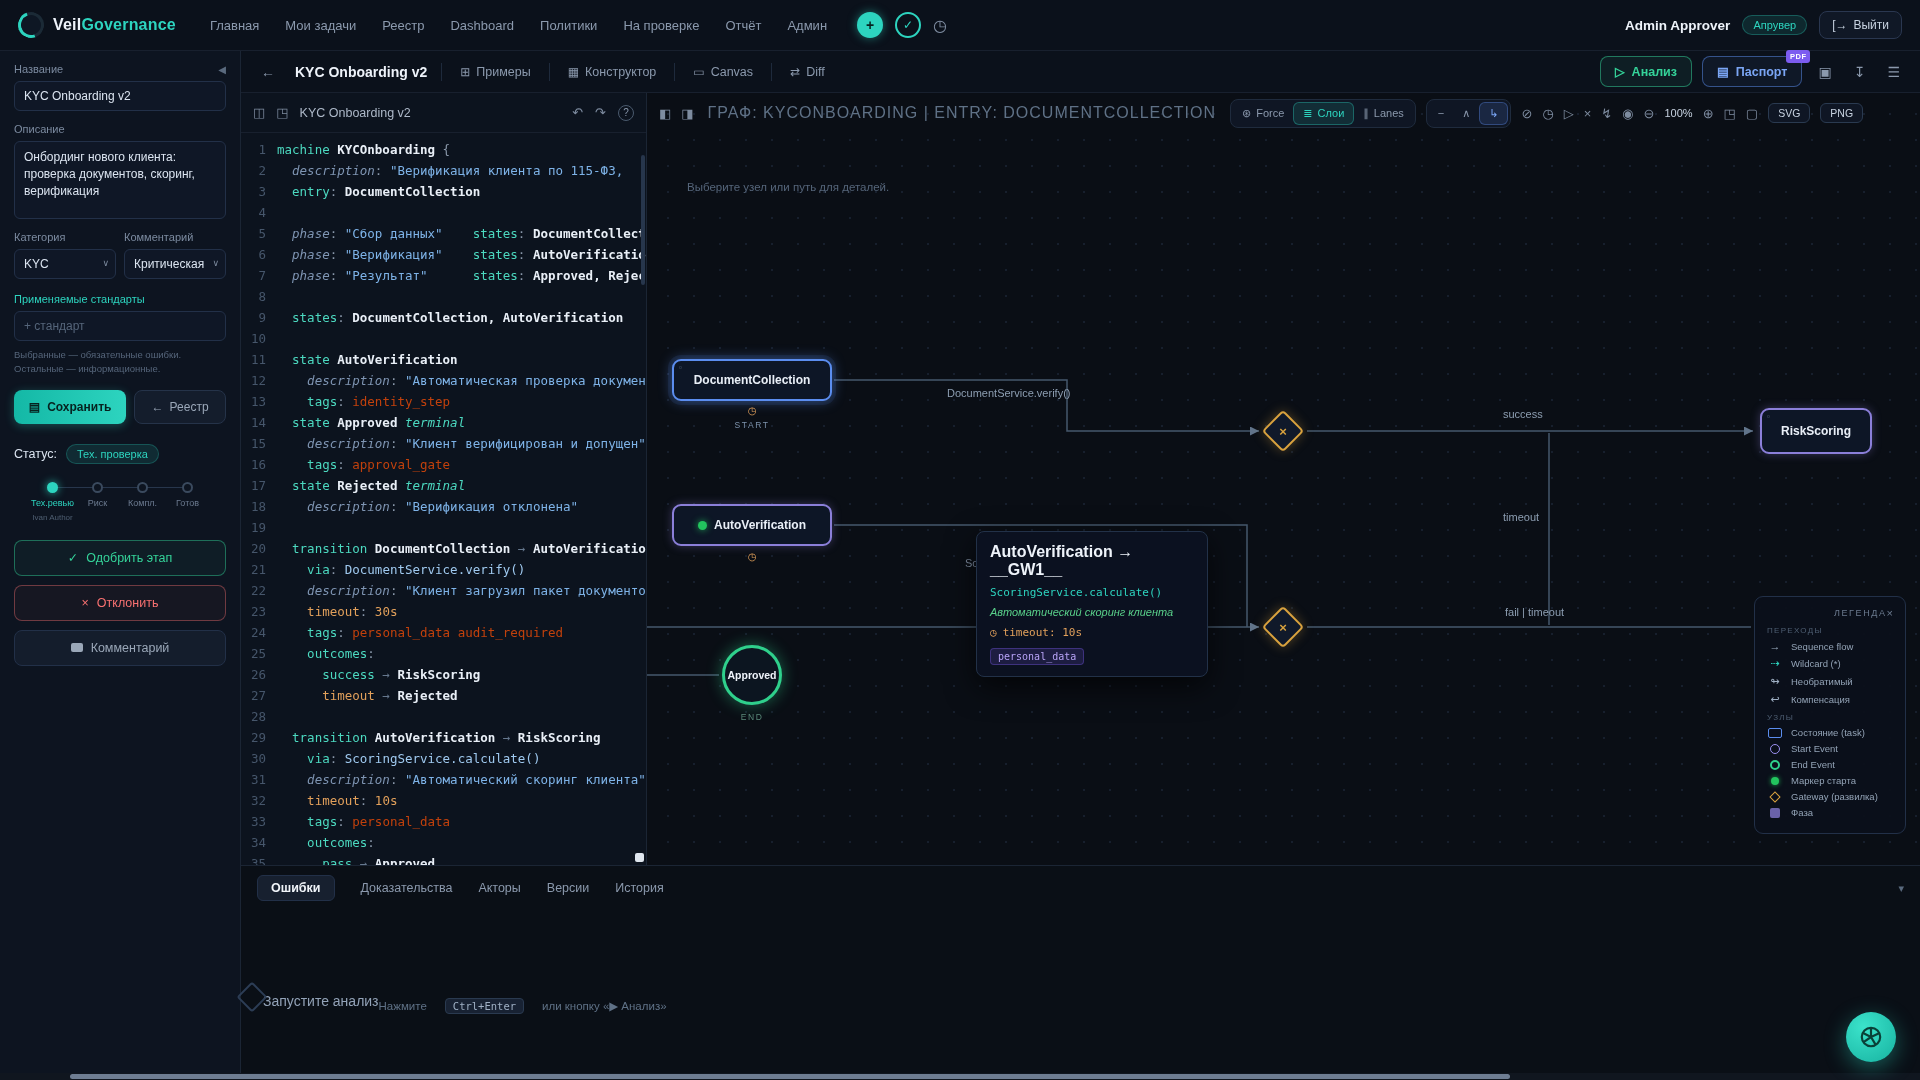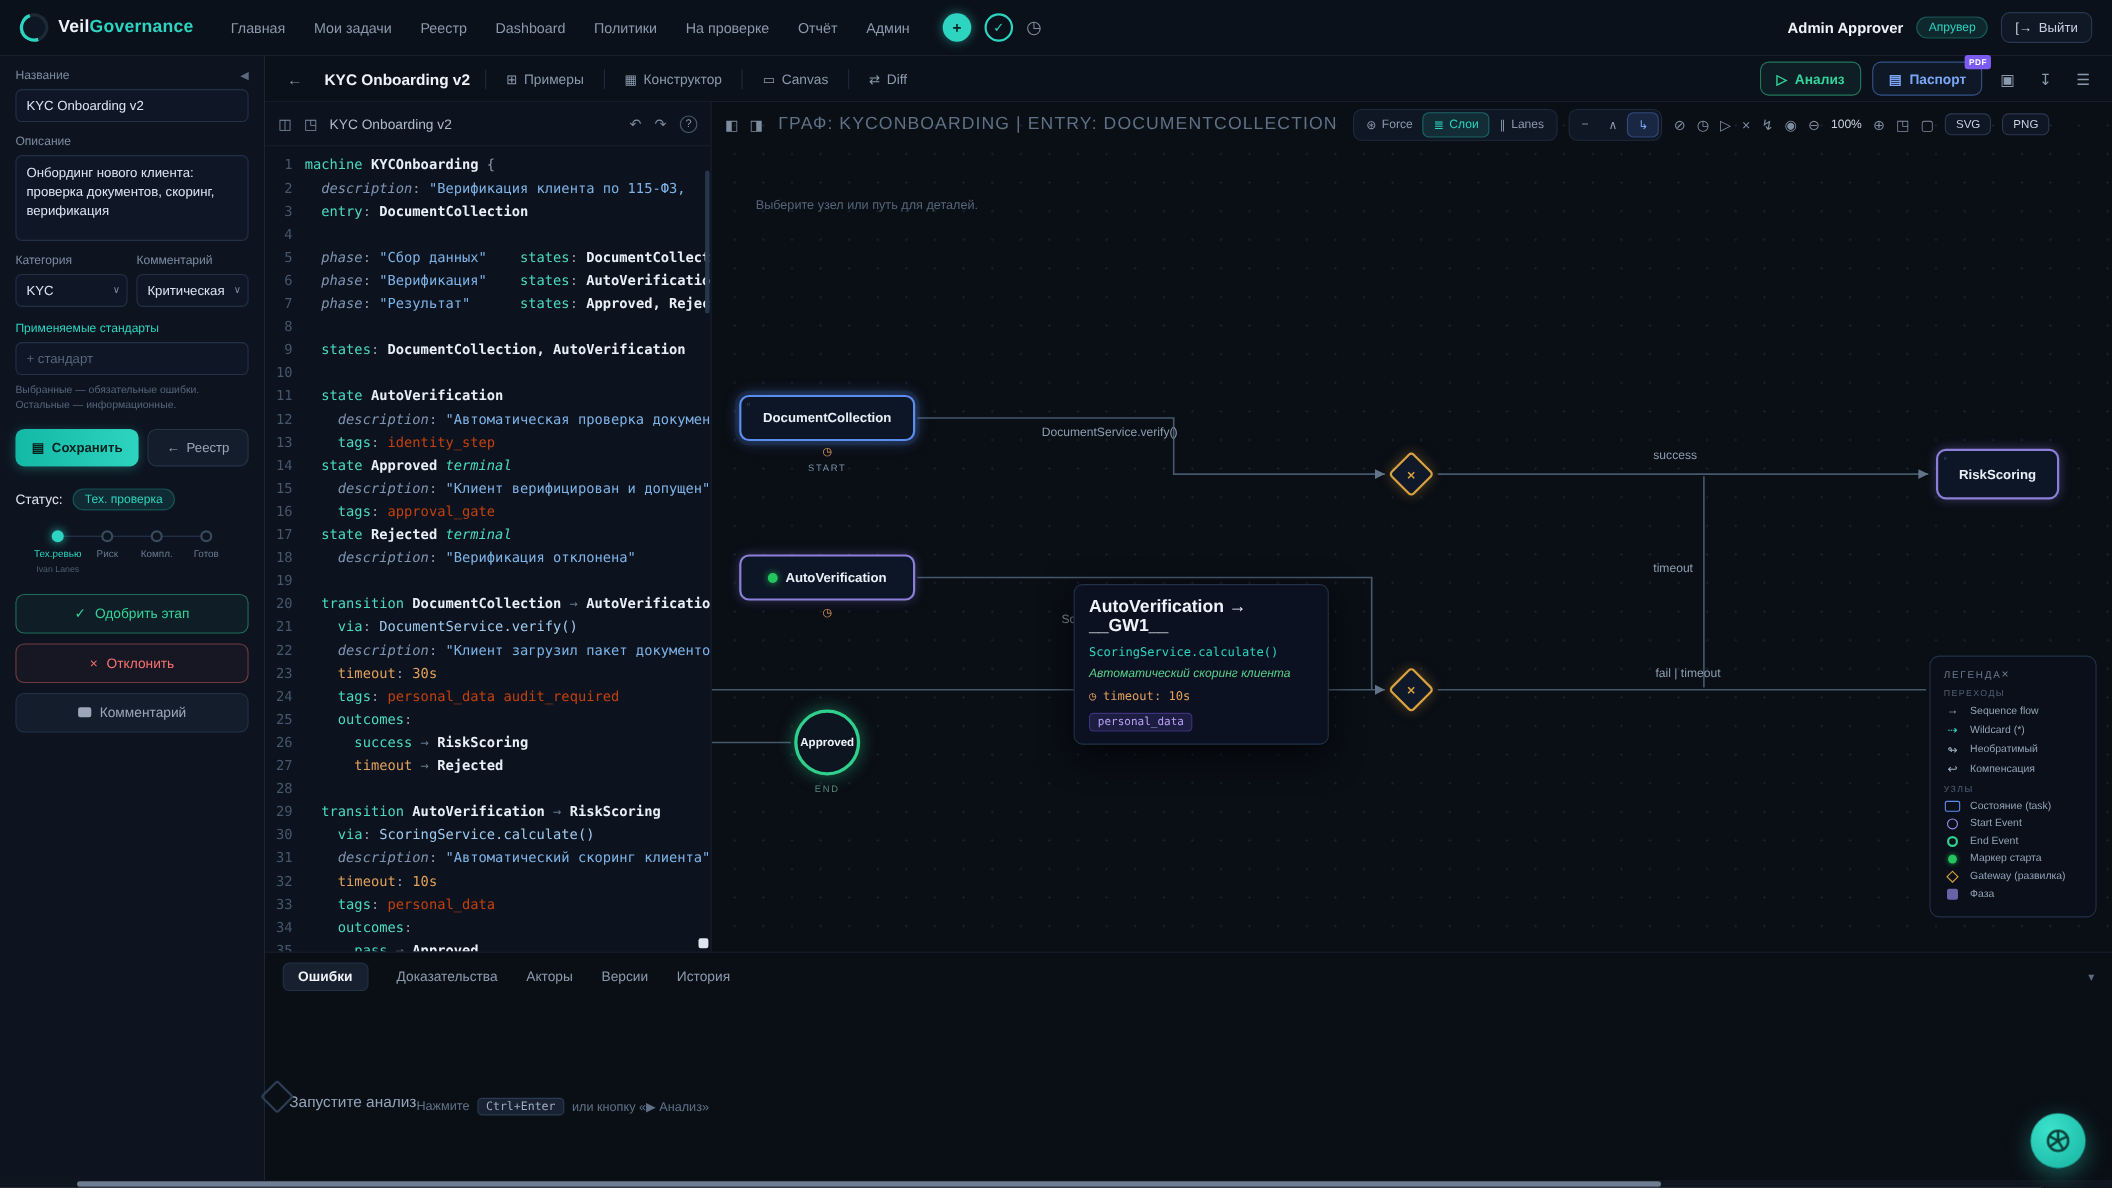--- a/index.html
+++ b/index.html
@@ -139,21 +139,21 @@
 #el-timeout{left:856px;top:418px}
 #el-fail{left:858px;top:513px}
 #el-scoring{left:318px;top:464px;z-index:1;color:#7e8ca0}
 .tooltip{position:absolute;left:329px;top:438px;width:232px;z-index:5;background:#0b1120;border:1px solid #223148;border-radius:8px;padding:11px 13px;box-shadow:0 10px 30px rgba(0,0,0,.65)}
 .tt-title{font-size:16px;font-weight:bold;color:#eef3fa;margin-bottom:7px}
 .tt-method{font-family:"DejaVu Sans Mono",monospace;font-size:11px;color:#2dd4bf;margin-bottom:7px}
 .tt-desc{font-size:11px;font-style:italic;color:#59d08a;margin-bottom:8px}
 .tt-timeout{font-family:"DejaVu Sans Mono",monospace;font-size:11px;color:#e2a05b;margin-bottom:9px;display:flex;gap:6px;align-items:center}
 .tt-tag{display:inline-block;font-family:"DejaVu Sans Mono",monospace;font-size:10px;color:#b8a3f7;background:rgba(124,92,240,.16);border:1px solid rgba(124,92,240,.35);padding:2px 7px;border-radius:4px}
 .legend{position:absolute;left:1107px;top:503px;width:152px;z-index:4;background:rgba(11,16,26,.95);border:1px solid #223048;border-radius:9px;padding:10px 12px}
-.lg-head{display:flex;justify-content:flex-start;align-items:center;font-size:9px;letter-spacing:1.6px;color:#6b7a8f;margin-bottom:7px}
+.lg-head{display:flex;justify-content:flex-end;align-items:center;font-size:9px;letter-spacing:1.6px;color:#6b7a8f;margin-bottom:7px}
 .lg-close{color:#6b7a8f;cursor:pointer;font-size:11px;letter-spacing:0}
 .lg-sec{font-size:8px;letter-spacing:1.3px;color:#4f5f73;margin:7px 0 5px}
 .lg-item{display:flex;align-items:center;gap:8px;font-size:9.5px;color:#93a3b6;margin-bottom:5px}
 .lg-ico{width:16px;display:flex;justify-content:center;flex-shrink:0}
 .lg-arrow{font-size:11px;color:#9fb0c4}
 .lg-arrow.wild{color:#2dd4bf}
 .ic-task{width:14px;height:10px;border:1.5px solid #5b8def;border-radius:2px}
 .ic-start{width:10px;height:10px;border:1.5px solid #9b8ff0;border-radius:50%}
 .ic-end{width:10px;height:10px;border:2px solid #2fd08c;border-radius:50%}
 .ic-marker{width:8px;height:8px;border-radius:50%;background:#22c55e;box-shadow:0 0 5px rgba(34,197,94,.8)}
@@ -162,21 +162,21 @@
 
 
 .bottom{height:215px;border-top:1px solid #1b2534;background:#0a0f16;display:flex;flex-direction:column}
 .tabs{display:flex;align-items:center;gap:26px;padding:9px 16px 7px}
 .tab{font-size:12.5px;color:#8b99ad;cursor:pointer}
 .tab.active{background:#17202f;color:#f0f4f9;padding:5px 13px;border-radius:6px;font-weight:bold;border:1px solid #223048}
 .tabs-chevron{margin-left:auto;color:#5a6a7e;font-size:11px;cursor:pointer}
 .empty{flex:1;display:flex;flex-direction:row;align-items:center;padding-top:24px}
 .empty-diamond{width:22px;height:22px;border:2px solid #2c3d55;transform:rotate(45deg);border-radius:3px;margin-bottom:18px}
 .empty-title{font-size:14px;color:#93a3b8;margin-bottom:11px}
-.empty-hint{font-size:11.5px;color:#5f7186;display:flex;gap:7px;align-items:center}
+.empty-hint{font-size:11.5px;color:#5f7186;display:flex;gap:18px;align-items:center}
 .kbd{background:#182233;border:1px solid #2a3a50;border-radius:4px;padding:1px 7px;font-family:"DejaVu Sans Mono",monospace;font-size:10.5px;color:#9fb0c4}
 
 
 .fab{position:fixed;right:24px;bottom:18px;width:50px;height:50px;border-radius:50%;background:radial-gradient(circle at 35% 30%,#3be3cb,#17b2a0);display:flex;align-items:center;justify-content:center;box-shadow:0 6px 22px rgba(45,212,191,.4);z-index:20;cursor:pointer}
 .hscroll{position:fixed;left:0;bottom:0;width:1920px;height:7px;background:#10161f;z-index:15}
 .hscroll .thumb{position:absolute;left:70px;top:1px;height:5px;width:1440px;background:#6e7d92;border-radius:3px}
 </style>
 </head>
 <body>
 
@@ -248,21 +248,21 @@
         </button>
   </div>
   <div class="status-row">
     <span>Статус:</span>
     <span class="badge-tech">Тех. проверка</span>
   </div>
   <div class="steps">
     <div class="step active">
       <div class="dot"></div>
       <span class="step-label">Тех.ревью</span>
-      <span class="step-sub">Ivan Lanes</span>
+      <span class="step-sub">Ivan Author</span>
     </div>
     <div class="step">
       <div class="dot"></div>
       <span class="step-label">Риск</span>
     </div>
     <div class="step">
       <div class="dot"></div>
       <span class="step-label">Компл.</span>
     </div>
     <div class="step">

